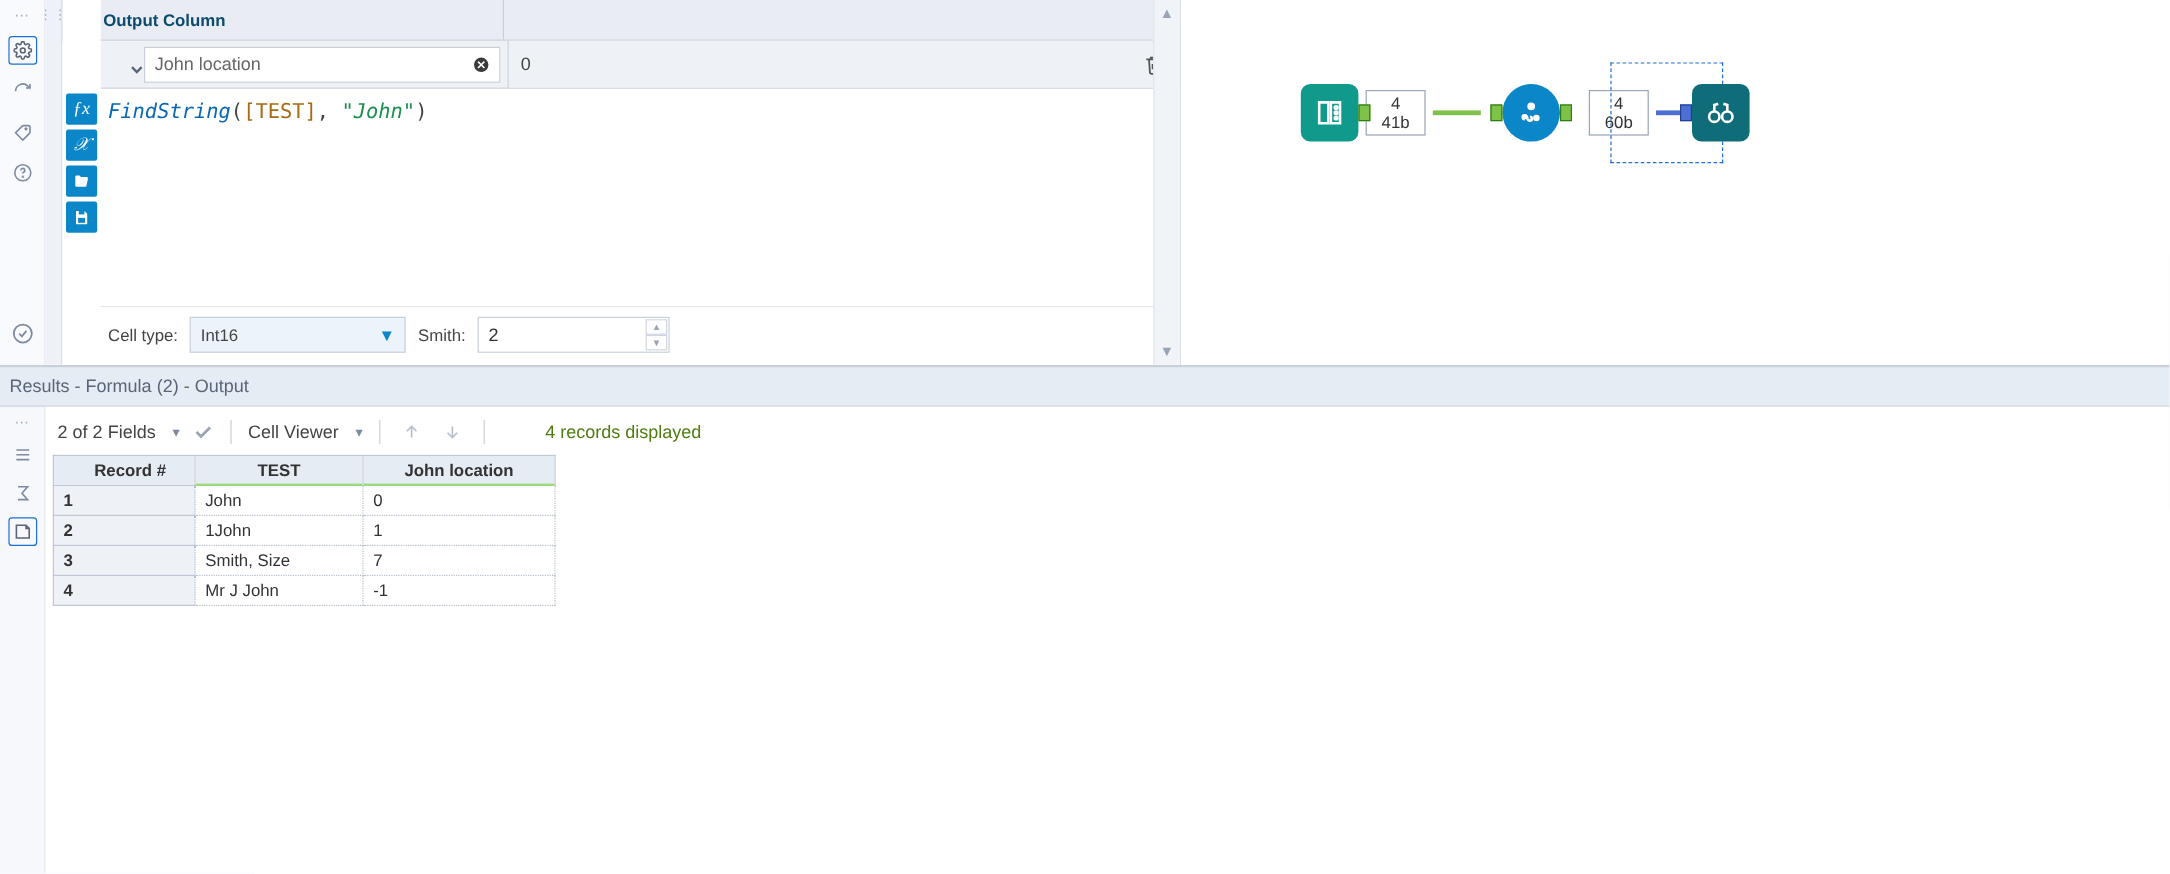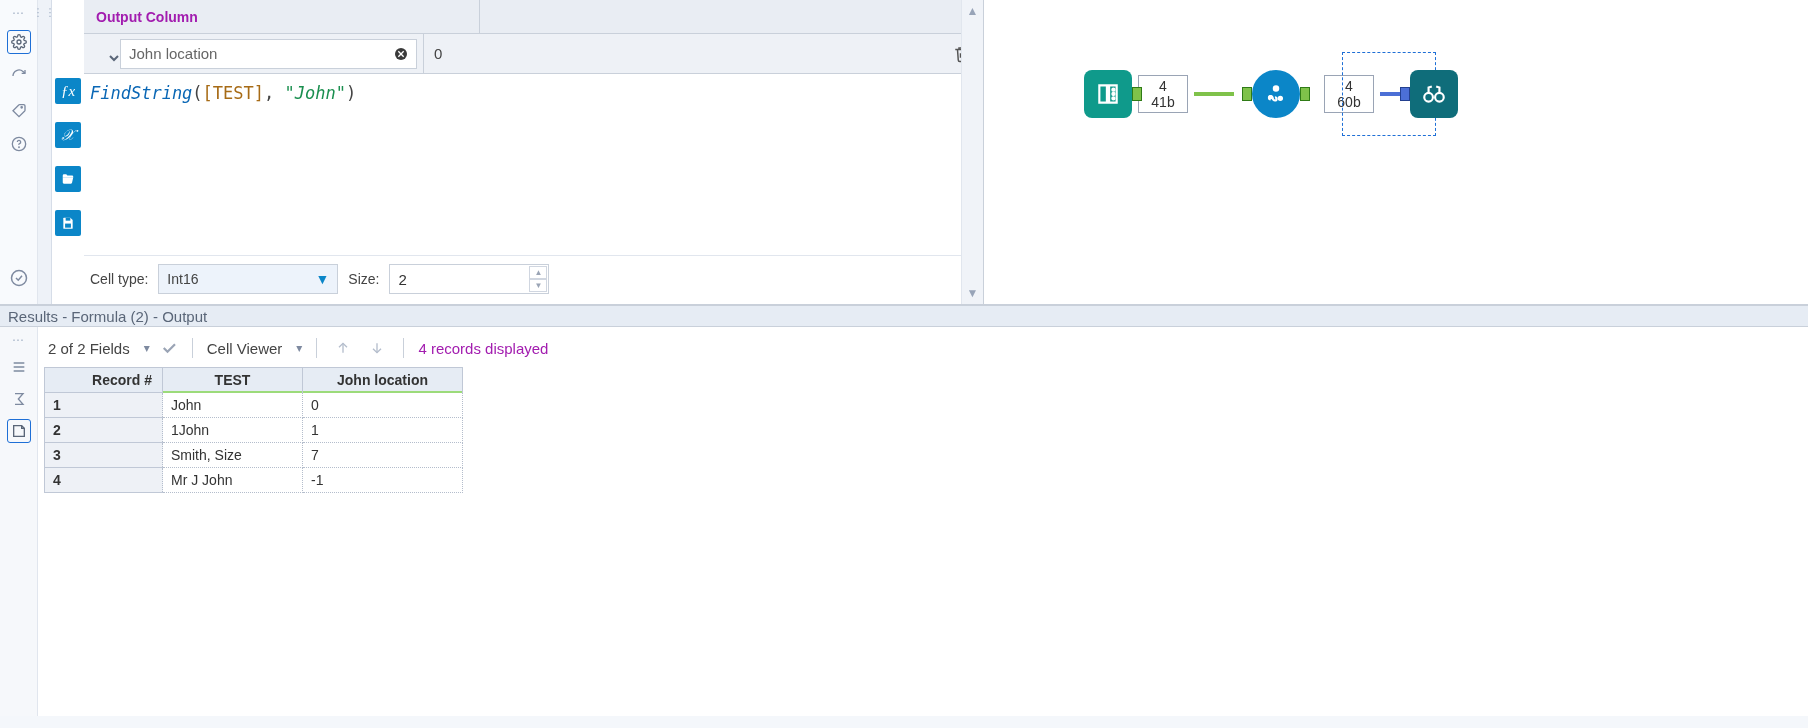--- a/index.html
+++ b/index.html
@@ -63,21 +63,21 @@
     padding-top:6px;
   }
   .drag-gutter .gdots { font-size:11px; color:#a3b1c6; letter-spacing:1px; }
 
   .editor-toolstrip {
     width: 32px;
     background: #fff;
     display:flex; flex-direction:column;
     padding-top: 42px;
     align-items:center;
-    gap:16px;
+    gap:2px;
   }
   .chevron-down-btn {
     position:absolute;
     left: 62px;
     top: 44px;
     width: 28px; height:28px;
     display:flex;align-items:center;justify-content:center;
     color:#5a6678;
   }
   .editor-toolstrip .tsbtn {
@@ -100,26 +100,26 @@
     flex-direction:column;
   }
 
   .cfg-headers {
     display:flex;
     height: 34px;
     background:#e9edf3;
     border-bottom:1px solid #c9d0da;
   }
   .hdr-output {
-    width: 396px;
+    width: 336px;
     border-right:1px solid #c9d0da;
     display:flex;align-items:center;
-    padding-left:12px;
+    padding-left:2px;
     font-weight:600;
-    color:#a21caf;
+    color:#0c4a6e;
   }
   .hdr-preview {
     flex:1;
     display:flex;align-items:center;
     padding-left:10px;
     font-weight:600;
     color:#333;
     border-right:1px solid #c9d0da;
   }
 
@@ -278,21 +278,21 @@
     border:1px solid #9aa4b5;
     background:#fff;
     font-size:14px;
     color:#333;
     line-height:20px;
     padding:4px 6px;
   }
 
   
   .results-titlebar {
-    height: 22px;
+    height: 34px;
     background:#e6ecf4;
     border-top:1px solid #c9d0da;
     border-bottom:1px solid #c9d0da;
     display:flex;align-items:center;
     padding-left: 8px;
     color:#5a6678;
     font-size:15px;
   }
 
   
@@ -328,36 +328,36 @@
     gap:10px;
     height: 34px;
     padding-left:4px;
     color:#444;
     font-size:15px;
   }
   .tb-sep { width:1px;height:20px;background:#c9d0da; margin:0 4px; }
   .tb-caret { color:#7e8aa0; font-size:12px; margin-left:4px; }
   .tb-check { color:#9aa4b5; }
   .tb-arrow { color:#b4bdcc; padding:0 4px; }
-  .rec-count { color:#a21caf; }
+  .rec-count { color:#4d7c0f;margin-left:36px; }
 
   table.results-table {
     border-collapse:collapse;
     margin-top:2px;
   }
   .results-table th {
     background:#e6ecf4;
     border:1px solid #c0c8d6;
     padding:4px 10px;
     font-weight:600;
     font-size:14px;
     text-align:center;
     position:relative;
   }
-  .results-table th.rec { width:118px; text-align:right; padding-left:20px; }
+  .results-table th.rec { width:118px; text-align:center; padding-left:20px; }
   .results-table th::after{
     content:"";
     position:absolute;
     left:0;right:0;bottom:-1px;
     height:2px;
     background:#9cdb7a;
   }
   .results-table th.rec::after{ display:none; }
   .results-table td {
     border:1px dotted #b4bdcc;
@@ -479,21 +479,21 @@
       <div class="formula-body">
         <span class="tok-func">FindString</span><span class="tok-punc">(</span><span class="tok-field">[TEST]</span><span class="tok-punc">, </span><span class="tok-str">"John"</span><span class="tok-punc">)</span>
       </div>
 
       <div class="datatype-row">
         <span class="dt-label">Cell type:</span>
         <div class="dt-select">
           <span>Int16</span>
           <span class="dt-caret">▼</span>
         </div>
-        <span class="dt-label">Size:</span>
+        <span class="dt-label">Smith:</span>
         <div style="position:relative;">
           <input class="size-input" value="2" style="">
           <div style="position:absolute;right:2px;top:2px;display:flex;flex-direction:column;gap:0;">
             <div style="width:18px;height:13px;display:flex;align-items:center;justify-content:center;border:1px solid #d0d6e0;color:#9aa4b5;font-size:8px;">▲</div>
             <div style="width:18px;height:13px;display:flex;align-items:center;justify-content:center;border:1px solid #d0d6e0;color:#9aa4b5;font-size:8px;">▼</div>
           </div>
         </div>
       </div>
     </div>
 

